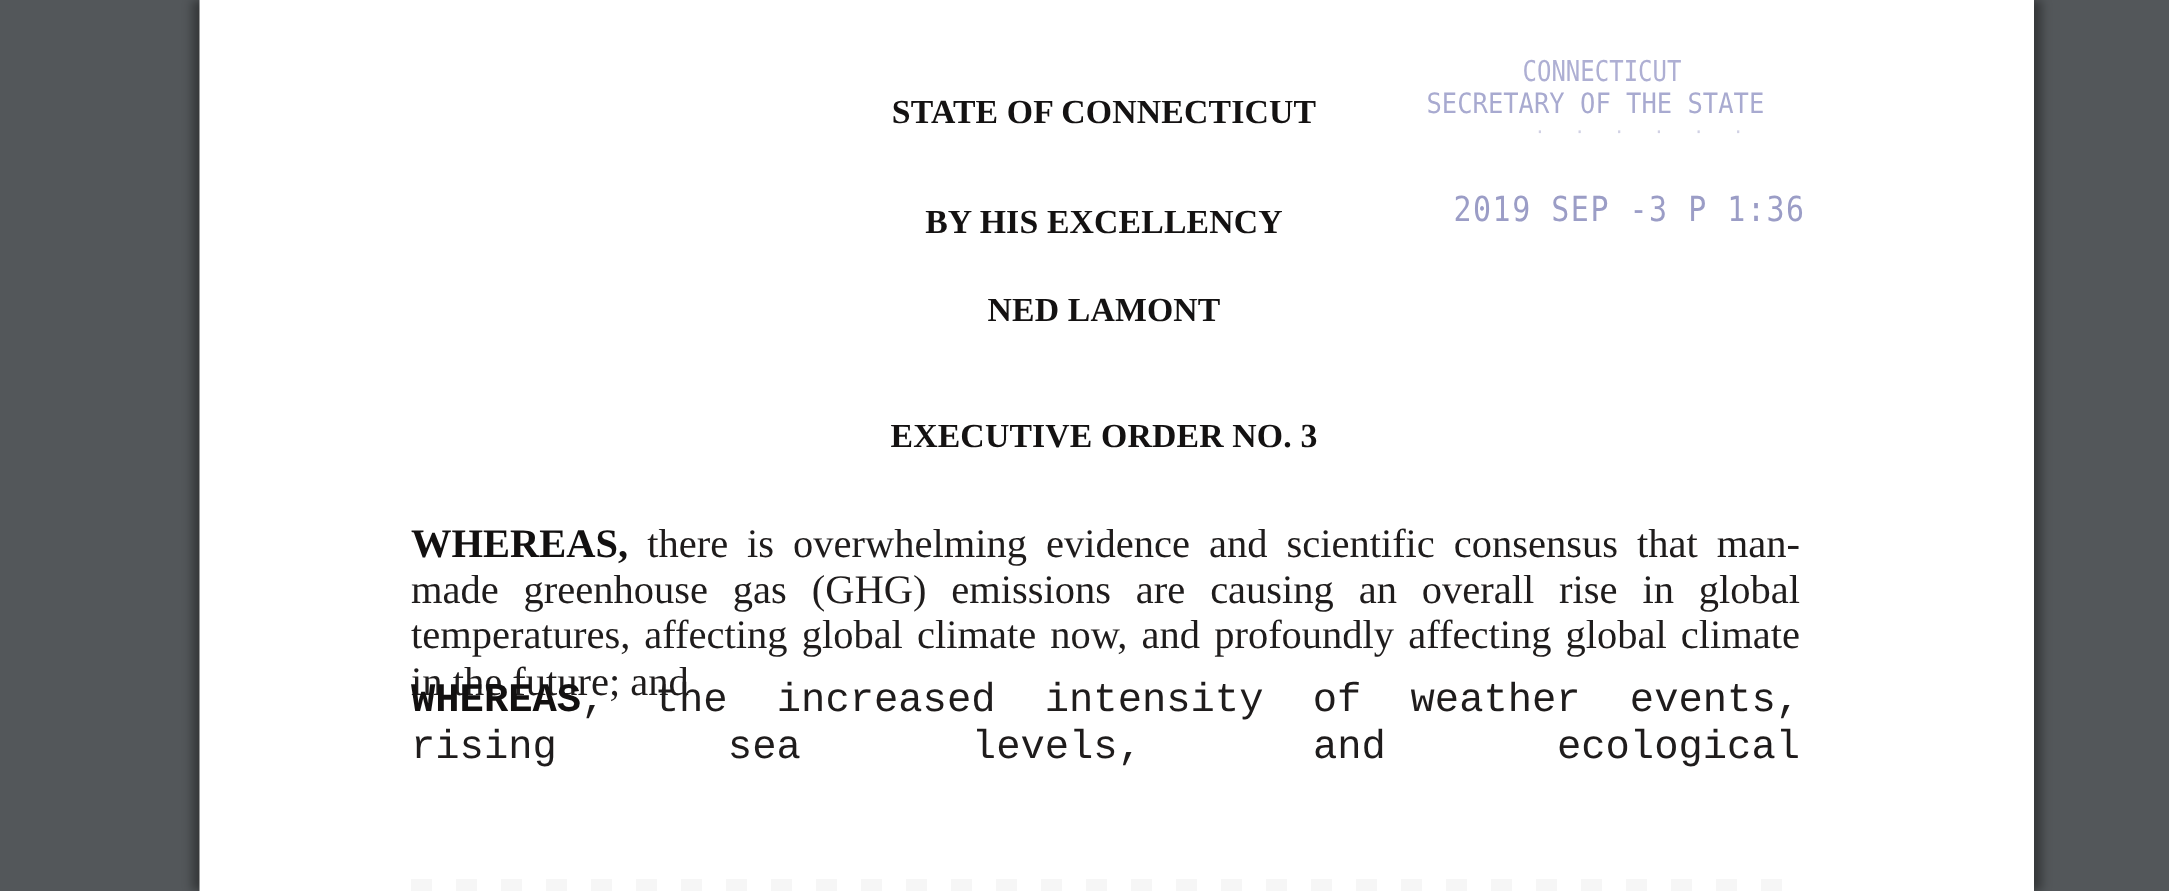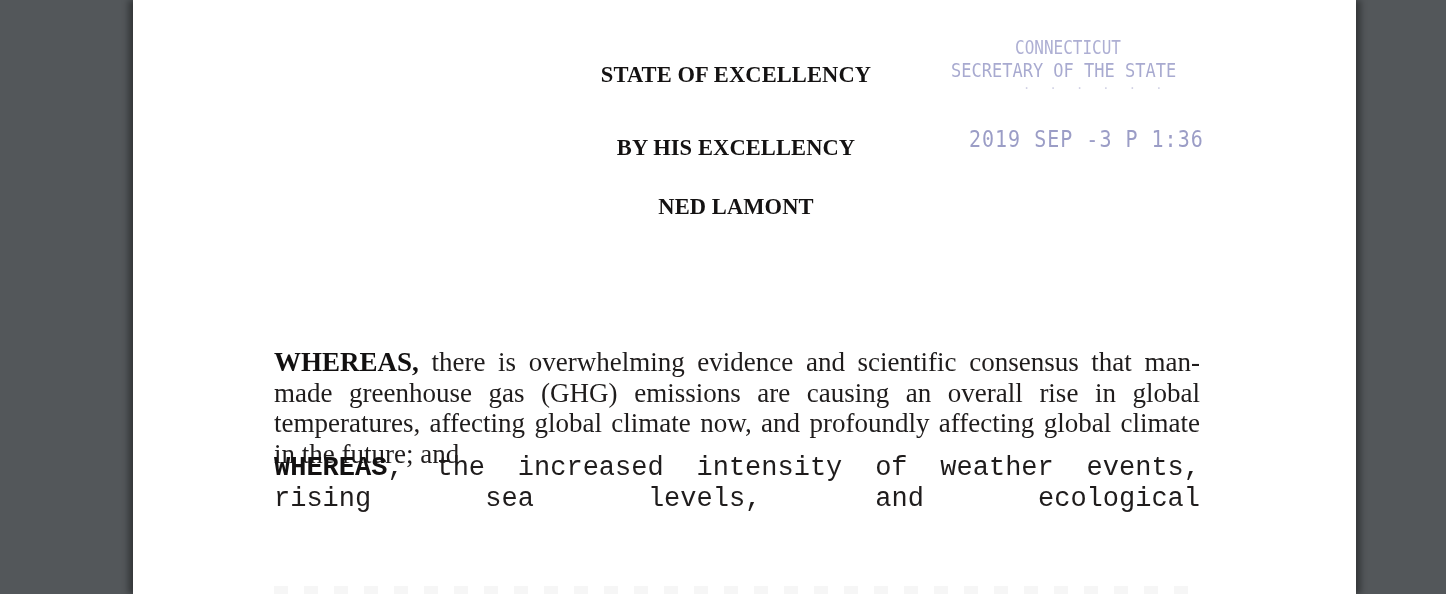--- a/index.html
+++ b/index.html
@@ -119,23 +119,24 @@
       background: repeating-linear-gradient(90deg, rgba(0,0,0,0.06) 0 14px, transparent 14px 30px);
       opacity: 0.6;
     }
   </style>
 </head>
 <body>
 
 <div class="viewer">
   <div class="page">
 
-    <div class="heading h1">STATE OF EXCELLENCY</div>
+    <div class="heading h1">STATE OF CONNECTICUT</div>
     <div class="heading h2">BY HIS EXCELLENCY</div>
     <div class="heading h3">NED LAMONT</div>
+    <div class="heading h4">EXECUTIVE ORDER NO. 3</div>
 
     <div class="stamp stamp-line1">CONNECTICUT</div>
     <div class="stamp stamp-line2">SECRETARY OF THE STATE</div>
     <div class="stamp stamp-line3">· · ·   · · ·</div>
     <div class="stamp stamp-date">2019 SEP -3  P  1:36</div>
 
     <div class="para p1">
       <span class="lead">WHEREAS,</span><span> there is overwhelming evidence and scientific consensus that man-made greenhouse gas (GHG) emissions are causing an overall rise in global temperatures, affecting global climate now, and profoundly affecting global climate in the future; and</span>
     </div>
 

